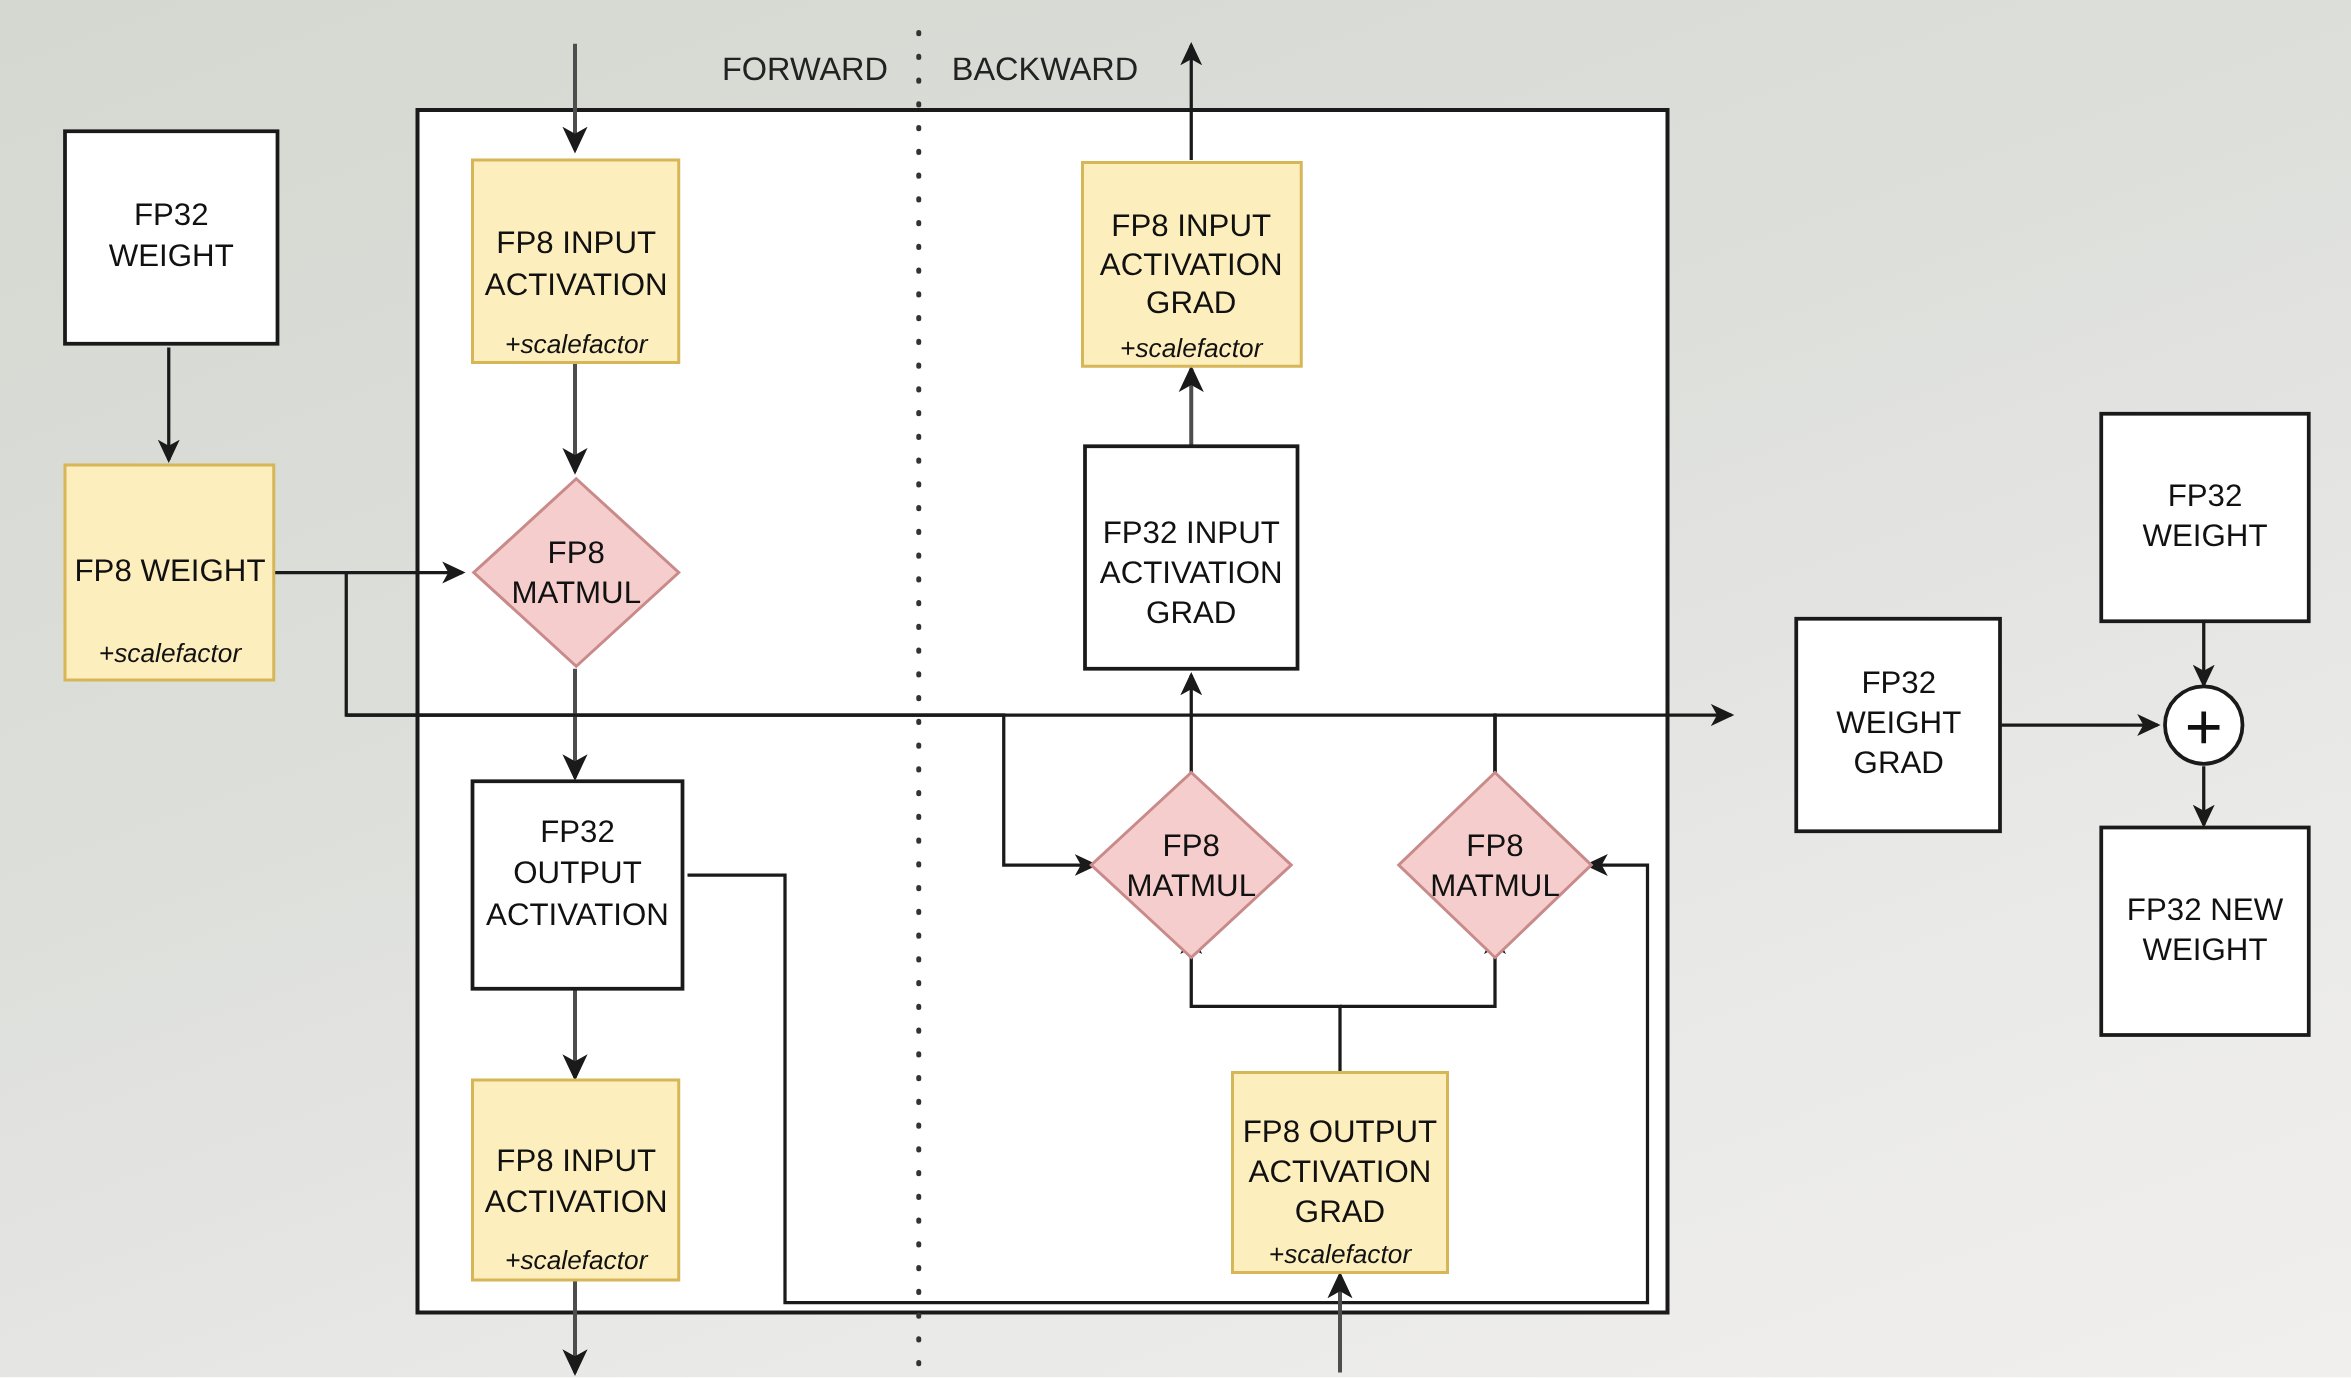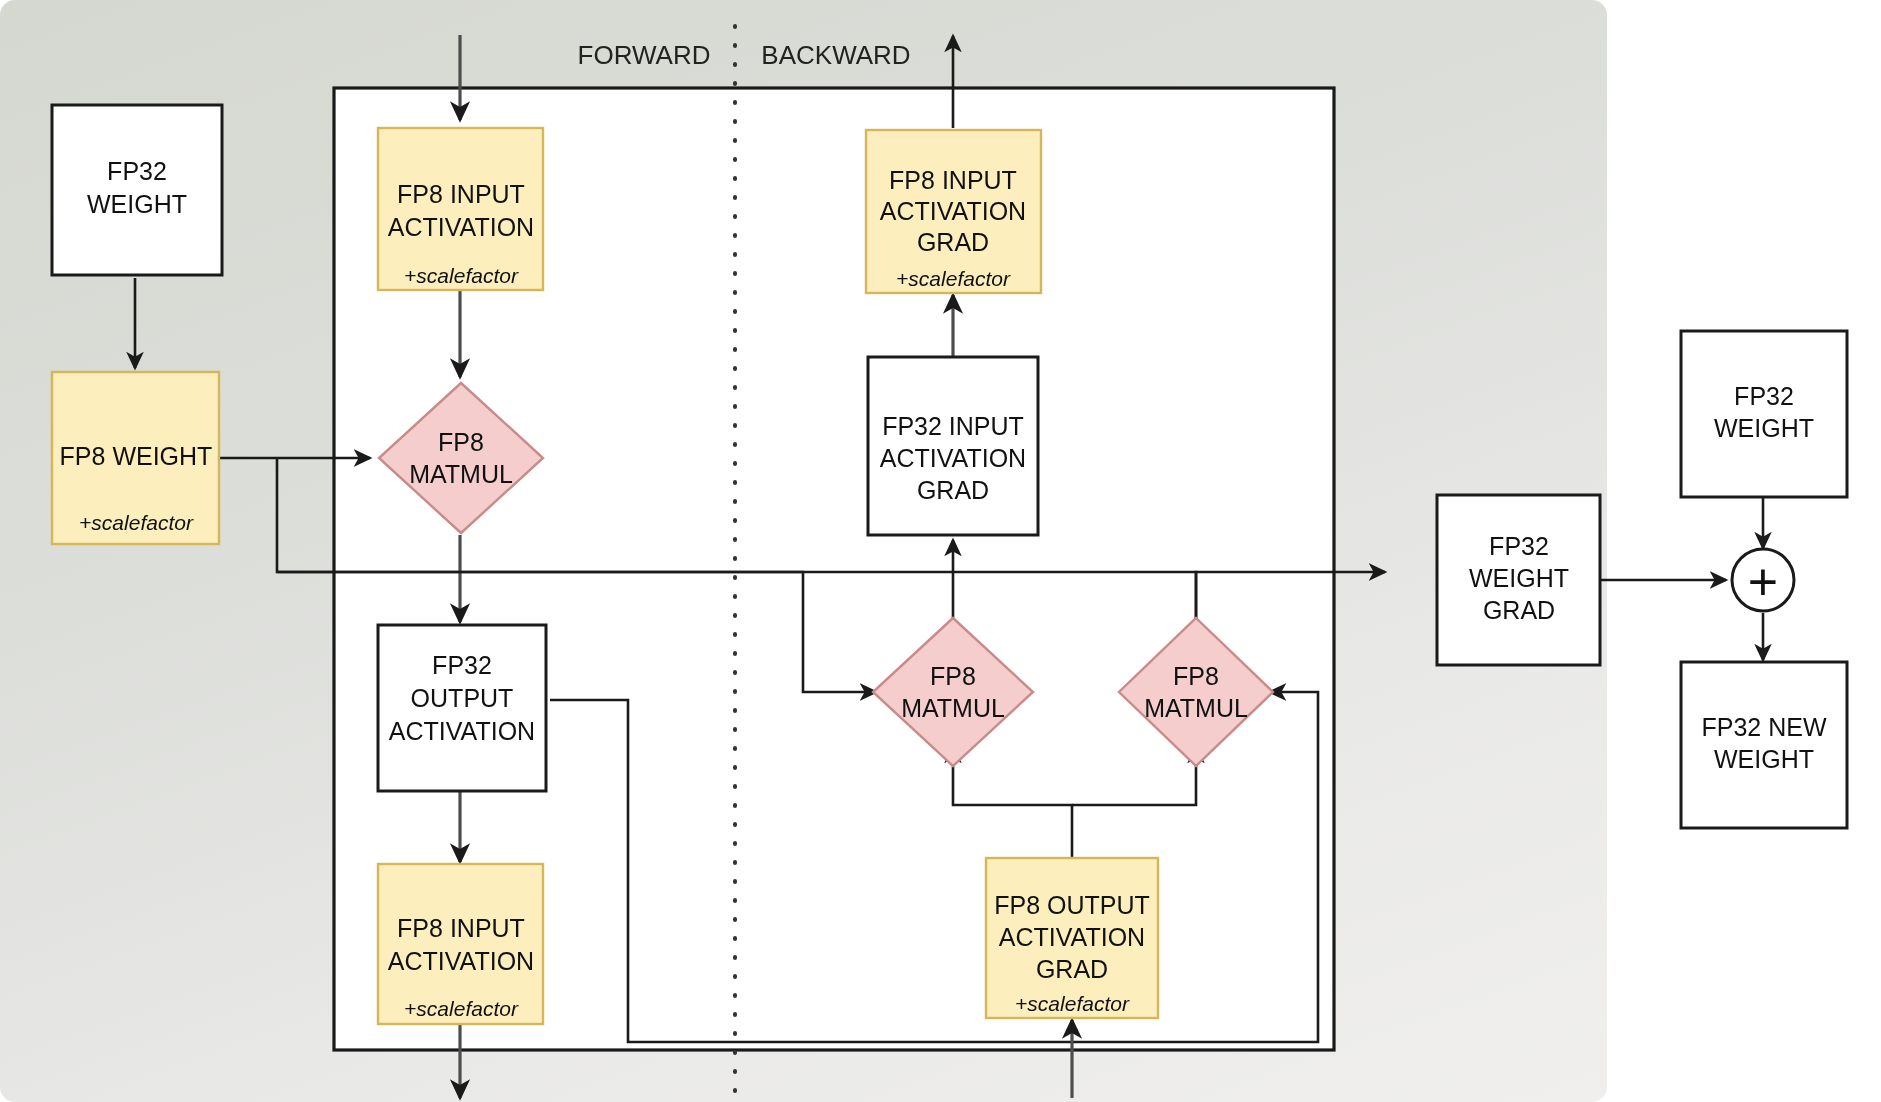--- a/index.html
+++ b/index.html
@@ -5,24 +5,23 @@
   html, body {
     margin: 0;
     padding: 0;
     width: 1881px;
     height: 1102px;
     overflow: hidden;
     font-family: "Liberation Sans", sans-serif;
   }
   #canvas {
     position: relative;
-    width: 1607px;
+    width: 1881px;
     height: 1102px;
     background: linear-gradient(160deg, #d5d8d0 0%, #dcdeda 38%, #e9e9e7 72%, #f0efed 100%);
-    border-radius: 15px;
   }
   svg#diagram {
     position: absolute;
     left: 0; top: 0;
     width: 1881px;
     height: 1102px;
   }
   .node-label {
     font-family: "Liberation Sans", sans-serif;
     font-size: 25px;

